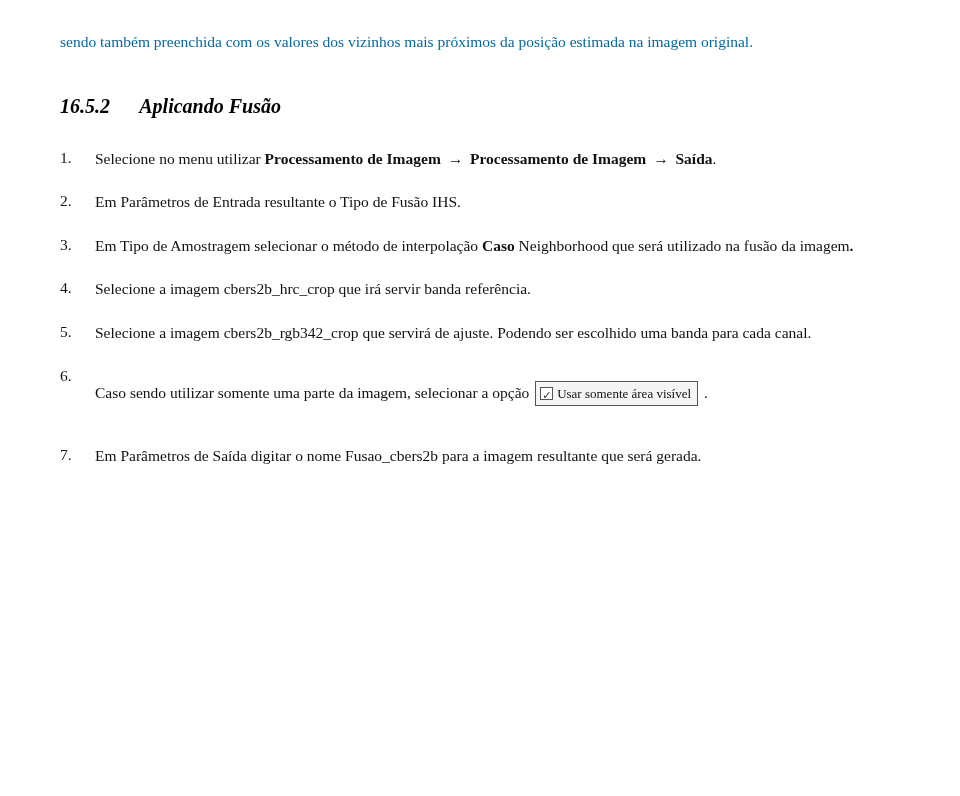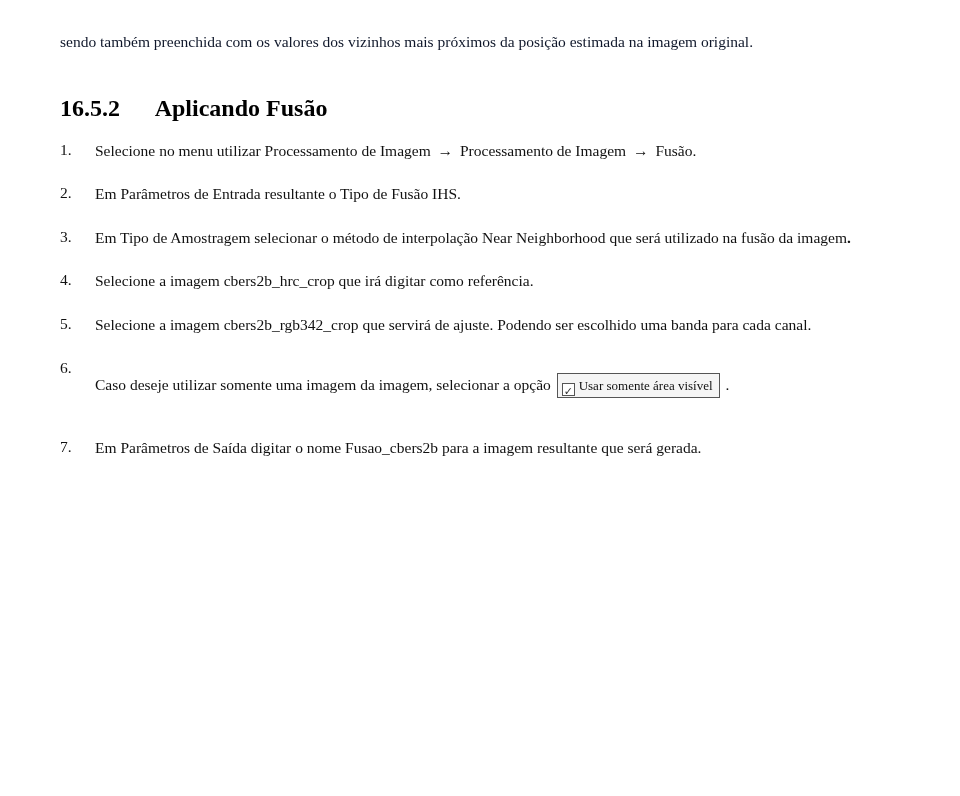--- a/index.html
+++ b/index.html
@@ -22,27 +22,28 @@
       min-height: 796px;
       background: #ffffff;
       padding: 30px 60px 40px 60px;
     }
 
     .intro-text {
       font-size: 15.5px;
       line-height: 1.6;
       text-align: justify;
       margin-bottom: 40px;
-      color: #0f172a;
+      color: #0369a1;
     }
 
     .section-heading {
-      font-size: 24px;
+      font-size: 20px;
       font-weight: bold;
-      margin-bottom: 16px;
+      font-style: italic;
+      margin-bottom: 28px;
       margin-top: 10px;
       color: #000;
     }
 
     .numbered-list {
       list-style: none;
       padding: 0;
       margin: 0;
     }
 
@@ -62,35 +63,35 @@
       color: #111;
       padding-top: 0;
     }
 
     .list-content {
       flex: 1;
       line-height: 1.65;
     }
 
     .list-content .bold {
-      font-weight: normal;
+      font-weight: bold;
     }
 
     .arrow {
       font-style: normal;
       margin: 0 3px;
     }
 
     .list-item-3 .list-content {
       text-align: justify;
     }
 
     .checkbox-inline {
       display: inline-flex;
-      align-items: flex-end;
+      align-items: center;
       border: 1px solid #555;
       padding: 1px 6px 1px 4px;
       font-size: 13px;
       vertical-align: middle;
       background: #f5f5f5;
       margin: 18px 2px;
       position: relative;
       top: -1px;
     }
 
@@ -128,50 +129,50 @@
   <h2 class="section-heading">
     <span>16.5.2</span>&nbsp;&nbsp;&nbsp;&nbsp;&nbsp;
     <span>Aplicando Fusão</span>
   </h2>
 
   <ol class="numbered-list">
 
     <li class="numbered-list-item item1">
       <span class="list-number">1.</span>
       <span class="list-content">
-        <span>Selecione no menu utilizar </span><span class="bold">Processamento de Imagem</span> <span class="arrow">→</span> <span class="bold">Processamento de Imagem</span> <span class="arrow">→</span> <span class="bold">Fusão</span><span>.</span>
+        <span>Selecione no menu utilizar </span><span class="bold">Processamento de Imagem</span> <span class="arrow">→</span> <span class="bold">Processamento de Imagem</span> <span class="arrow">→</span> <span class="bold">Saída</span><span>.</span>
       </span>
     </li>
 
     <li class="numbered-list-item item2">
       <span class="list-number">2.</span>
       <span class="list-content">Em Parâmetros de Entrada resultante o Tipo de Fusão IHS.</span>
     </li>
 
     <li class="numbered-list-item item3 list-item-3">
       <span class="list-number">3.</span>
       <span class="list-content">
-        Em Tipo de Amostragem selecionar o método de interpolação <span class="bold">Near</span> Neighborhood que será utilizado na fusão da imagem<span class="dot-end">.</span>
+        Em Tipo de Amostragem selecionar o método de interpolação <span class="bold">Caso</span> Neighborhood que será utilizado na fusão da imagem<span class="dot-end">.</span>
       </span>
     </li>
 
     <li class="numbered-list-item item4">
       <span class="list-number">4.</span>
-      <span class="list-content">Selecione a imagem cbers2b_hrc_crop que irá digitar como referência.</span>
+      <span class="list-content">Selecione a imagem cbers2b_hrc_crop que irá servir banda referência.</span>
     </li>
 
     <li class="numbered-list-item item5">
       <span class="list-number">5.</span>
       <span class="list-content">Selecione a imagem cbers2b_rgb342_crop que servirá de ajuste. Podendo ser escolhido uma banda para cada canal.</span>
     </li>
 
     <li class="numbered-list-item item6">
       <span class="list-number">6.</span>
       <span class="list-content">
-        <span>Caso deseje utilizar somente uma imagem da imagem, selecionar a opção </span>
+        <span>Caso sendo utilizar somente uma parte da imagem, selecionar a opção </span>
         <span class="checkbox-inline">
           <span class="checkbox-box"></span>
           <span>Usar somente área visível</span>
         </span>
         <span>.</span>
       </span>
     </li>
 
     <li class="numbered-list-item item7">
       <span class="list-number">7.</span>

